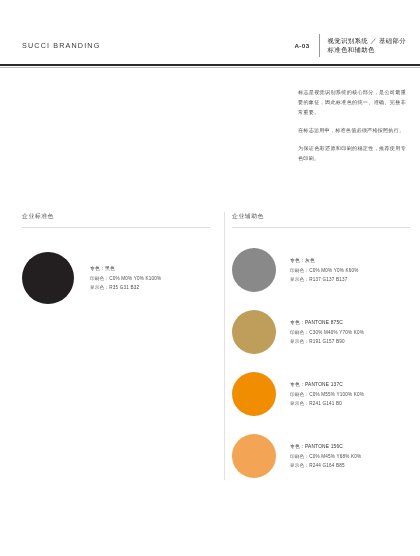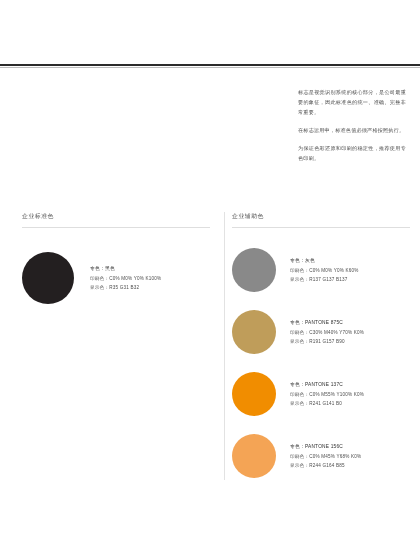--- a/index.html
+++ b/index.html
@@ -87,20 +87,31 @@
     font-size:4.6px; color:#4d4d4d; letter-spacing:.2px;
     white-space:nowrap; line-height:1.1;
   }
   .spec-name { font-size:4.8px; color:#2f2f2f; }
 </style>
 </head>
 <body>
 
 <div class="page">
 
+  <div class="header">
+    <div class="brand">SUCCI BRANDING</div>
+    <div class="header-right">
+      <div class="folio">A-03</div>
+      <div class="vrule"></div>
+      <div class="header-titles">
+        <div class="header-line">视觉识别系统 ／ 基础部分</div>
+        <div class="header-line">标准色和辅助色</div>
+      </div>
+    </div>
+  </div>
   <div class="rule-thick"></div>
   <div class="rule-thin"></div>
 
   <div class="intro">
     <p>标志是视觉识别系统的核心部分，是公司最重要的象征，因此标准色的统一、准确、完整非常重要。</p>
     <p>在标志运用中，标准色值必须严格按照执行。</p>
     <p>为保证色彩还原和印刷的稳定性，推荐使用专色印刷。</p>
   </div>
 
   <div class="col-divider"></div>

